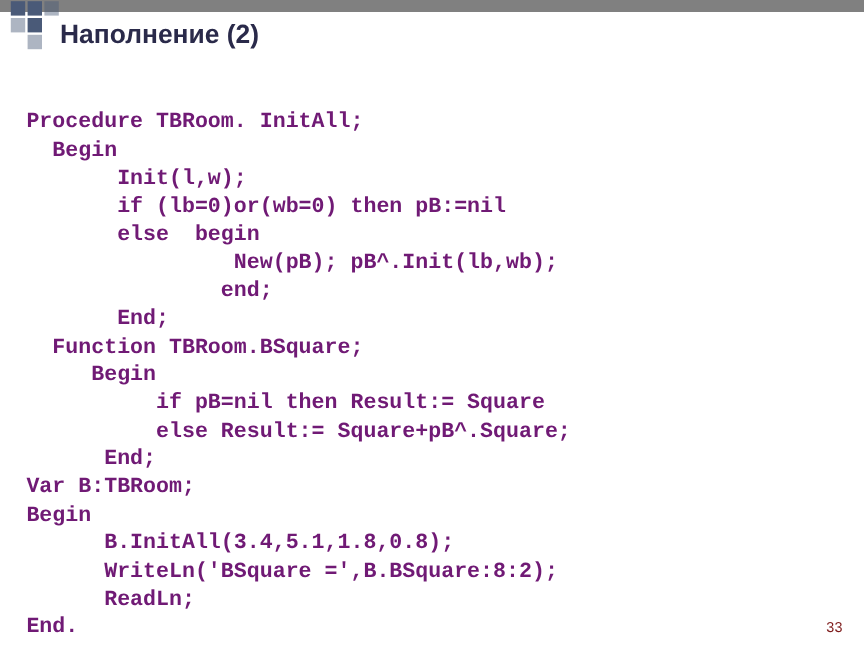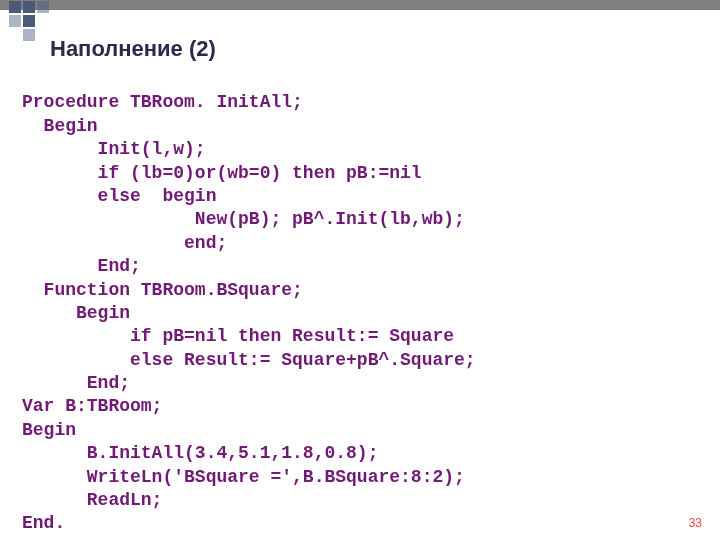--- a/index.html
+++ b/index.html
@@ -22,21 +22,21 @@
   .sq {
     width: 12px; height: 12px;
     margin: 1px;
     background: #4a5a78;
   }
   .sq.faded { opacity: 0.45; }
   .sq.invis { visibility: hidden; }
 
   .title {
     position: absolute;
-    left: 50px; top: 36px;
+    left: 50px; top: 16px;
     font-weight: bold;
     font-size: 22px;
     color: #2a2a4a;
     font-family: Arial, sans-serif;
   }
 
   .code {
     position: absolute;
     left: 22px; top: 68px;
     font-family: "Courier New", Courier, monospace;
@@ -45,21 +45,21 @@
     color: #701a75;
     white-space: pre;
     line-height: 1.3;
   }
 
   .page-num {
     position: absolute;
     right: 18px; bottom: 10px;
     font-size: 12px;
     font-family: Arial, sans-serif;
-    color: #ef4444;
+    color: #7f1d1d;
     margin-left: 16px;
   }
 </style>
 </head>
 <body>
 
 <div class="top-bar"></div>
 
 <div class="deco">
   <div class="deco-row">

